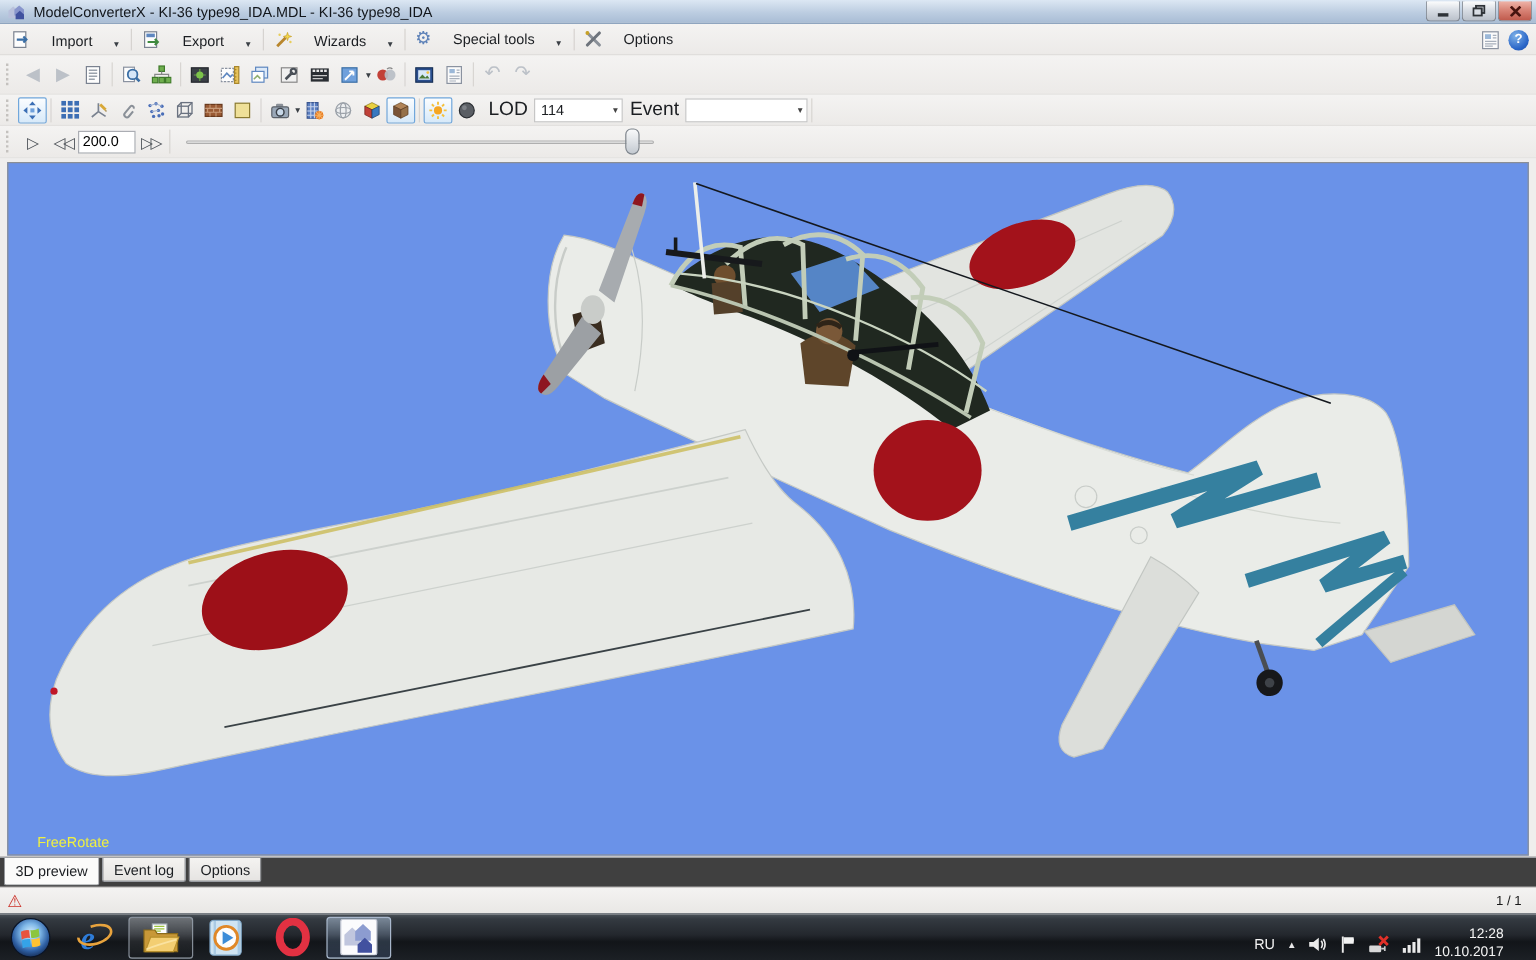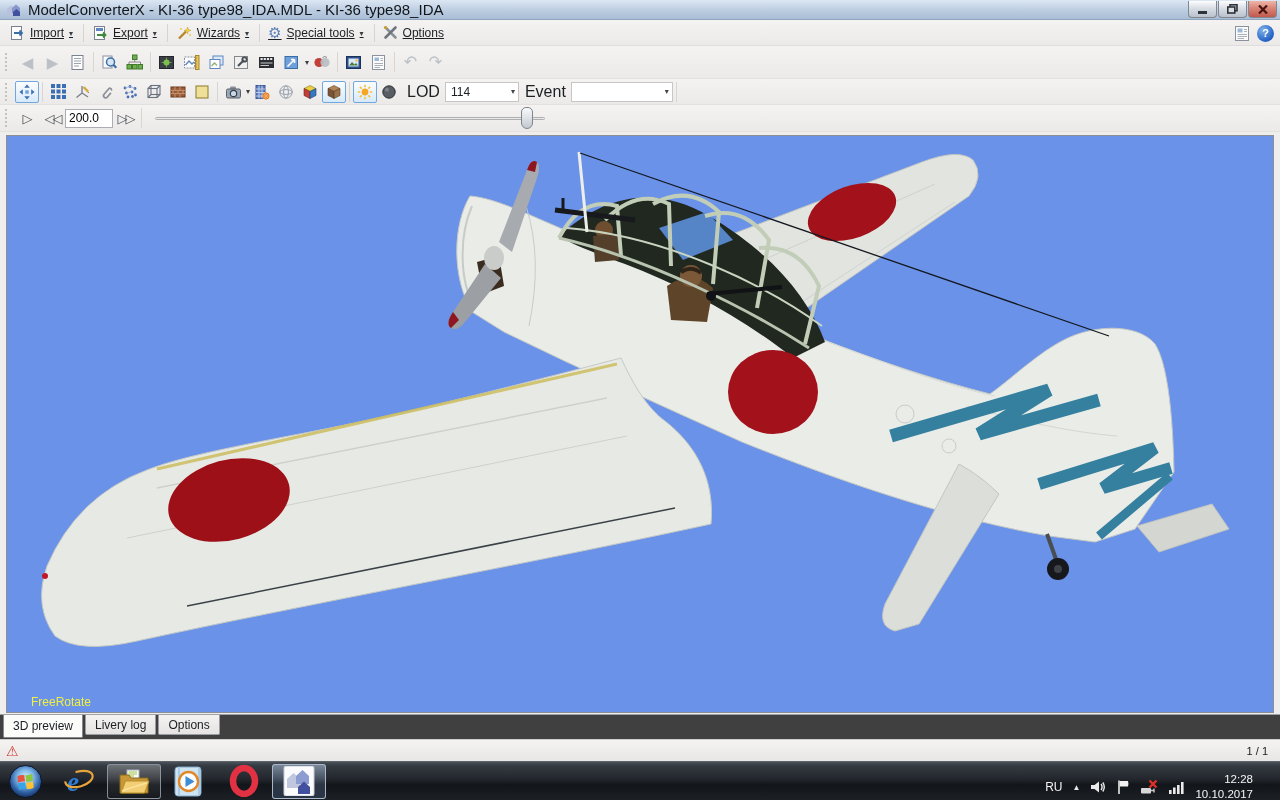--- a/index.html
+++ b/index.html
@@ -4,32 +4,32 @@
 <style>
   * { margin:0; padding:0; box-sizing:border-box; }
   html,body { width:1280px; height:800px; overflow:hidden;
     font-family:"Liberation Sans", sans-serif; font-size:12px; color:#1b1e22;
     background:#EFEEED; }
 
   
   .titlebar { height:20px; background:linear-gradient(#DCE7F3,#BCCDE1 55%,#A9BDD5);
     border-bottom:1px solid #8FA5BF; display:flex; align-items:center; padding:0 3px; }
   .titlebar .appicon { width:16px; height:14px; margin:0 6px 0 3px; }
-  .titlebar .ttext { font-size:15px; color:#12161b; white-space:nowrap; }
+  .titlebar .ttext { font-size:12px; color:#12161b; white-space:nowrap; }
   .winbtns { margin-left:auto; display:flex; }
   .wbtn { width:29px; height:17px; border:1px solid #82878F; border-top:none;
     border-radius:0 0 4px 4px; display:flex; align-items:center; justify-content:center;
     background:linear-gradient(#FDFDFD,#D9DEE5 45%,#BAC1CB); margin-left:1px; }
   .wbtn.close { background:linear-gradient(#EFB4A9,#D98578 45%,#C05A4C); }
   .wbtn svg { display:block; }
 
   
   .menubar { height:26px; background:linear-gradient(#F4F3F2,#ECEAE8);
     border-bottom:1px solid #E0DEDC; display:flex; align-items:center; padding:0 4px; position:relative; }
-  .mitem { display:flex; align-items:center; gap:5px; padding:2px 7px 2px 5px; border-radius:2px;text-decoration:underline; }
+  .mitem { display:flex; align-items:flex-end; gap:18px; padding:2px 7px 2px 5px; border-radius:2px; }
   .mitem .ml { font-size:12px; }
   .marr { font-size:8px; color:#3a3f45; padding-top:1px; }
   .msep { width:1px; height:18px; background:#D6D3D0; margin:0 3px; }
   .menu-right { position:absolute; right:6px; top:0; height:26px; display:flex; align-items:center; gap:6px; }
   .helpdot { width:17px; height:17px; border-radius:50%; background:radial-gradient(circle at 35% 30%,#7FB2E8,#2A66C8 65%,#1A4AA0);
     color:#fff; font-weight:bold; font-size:11px; display:flex; align-items:center; justify-content:center; }
 
   
   .tbrow { display:flex; align-items:center; background:linear-gradient(#F4F3F2,#ECEAE8);
     border-bottom:1px solid #E3E1DF; padding:0 2px; }
@@ -529,21 +529,21 @@
     </svg>
     <div class="freerotate">FreeRotate</div>
   </div>
 </div>
 
 <div class="tabbar">
   <div class="tab active">
       <span>3D preview</span>
     </div>
   <div class="tab">
-      <span>Livery log</span>
+      <span>Event log</span>
     </div>
   <div class="tab">
       <span>Options</span>
     </div>
 </div>
 
 <div class="statusbar">
   <span class="warn">⚠</span>
   <span class="pageind">1 / 1</span>
 </div>

